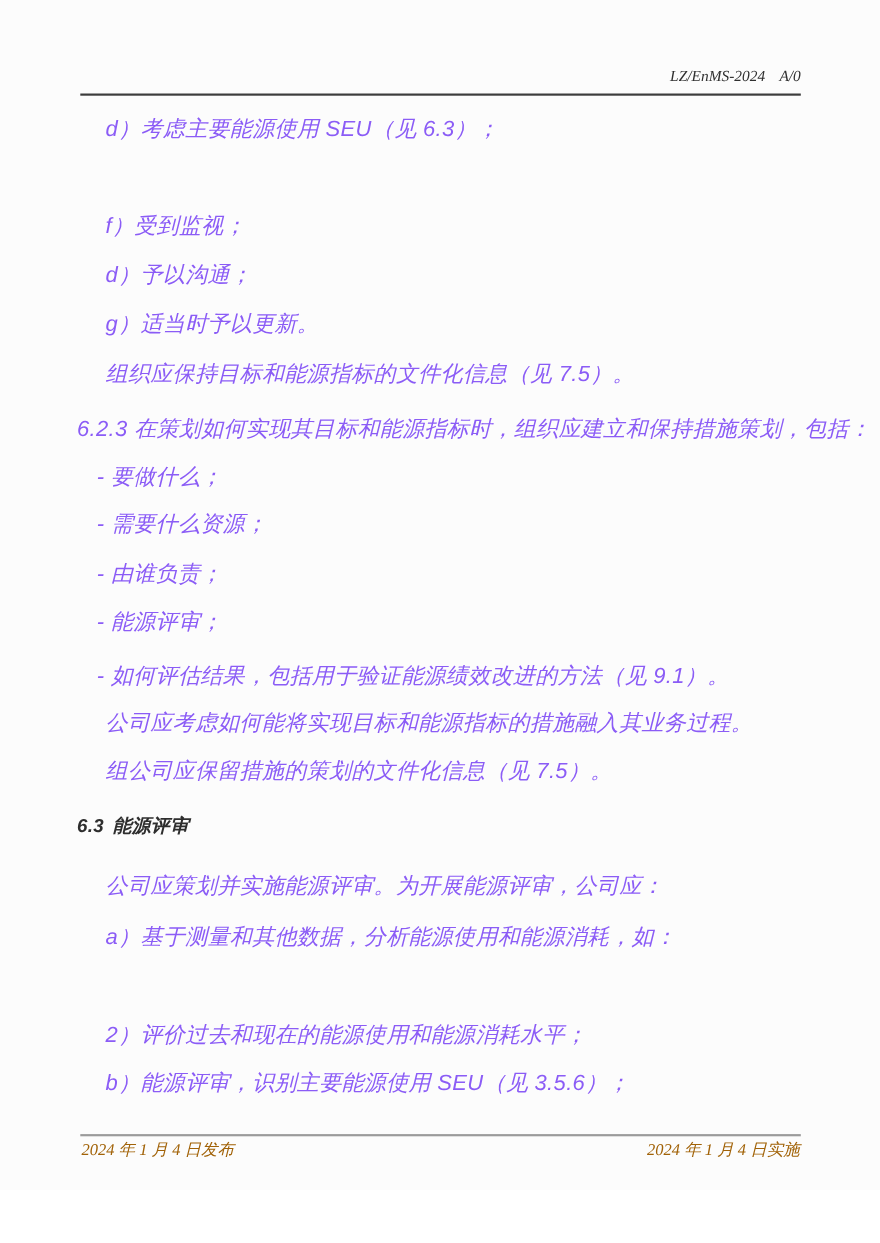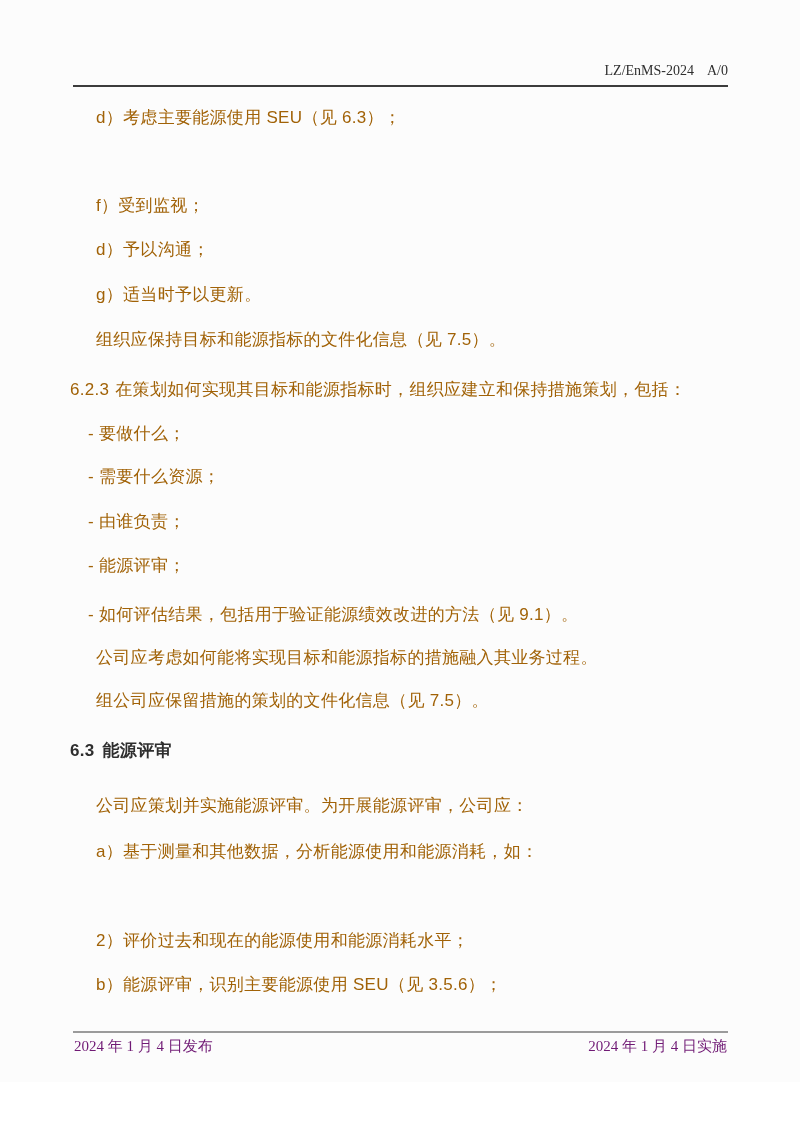--- a/index.html
+++ b/index.html
@@ -8,20 +8,21 @@
     background: #ffffff;
   }
   .page {
     position: relative;
     width: 800px;
     height: 1082px;
     background: #fcfcfc;
     overflow: hidden;
     font-family: "Liberation Sans", serif;
     color: #343434;
+    font-style: italic;
   }
   
   .header-text {
     position: absolute;
     top: 62px;
     right: 72px;
     font-family: "Liberation Serif", serif;
     font-size: 14px;
     line-height: 18px;
     color: #2f2f2f;
@@ -35,25 +36,25 @@
     top: 85px;
     left: 73px;
     width: 655px;
     height: 2px;
     background: #3c3c3c;
   }
   
   .line {
     position: absolute;
     margin: 0;
-    font-size: 17px;
+    font-size: 20px;
     line-height: 20px;
     white-space: nowrap;
     letter-spacing: 0.3px;
-    color: #a16207;
+    color: #8b5cf6;
   }
   .indent { left: 96px; }
   .dash   { left: 88px; }
   .clause { left: 70px; }
   .clause .clause-num {
     font-family: "Liberation Sans", sans-serif;
     margin-right: 6px;
     text-align: right;
   }
   .section-heading {
@@ -77,21 +78,21 @@
     width: 655px;
     height: 2px;
     background: #9b9b9b;
   }
   .footer-left, .footer-right {
     position: absolute;
     top: 1037px;
     font-family: "Liberation Serif", serif;
     font-size: 15px;
     line-height: 19px;
-    color: #701a75;
+    color: #a16207;
     white-space: nowrap;
   }
   .footer-left  { left: 74px; }
   .footer-right { right: 73px; }
 </style>
 </head>
 <body>
 
 <div class="page">
 

